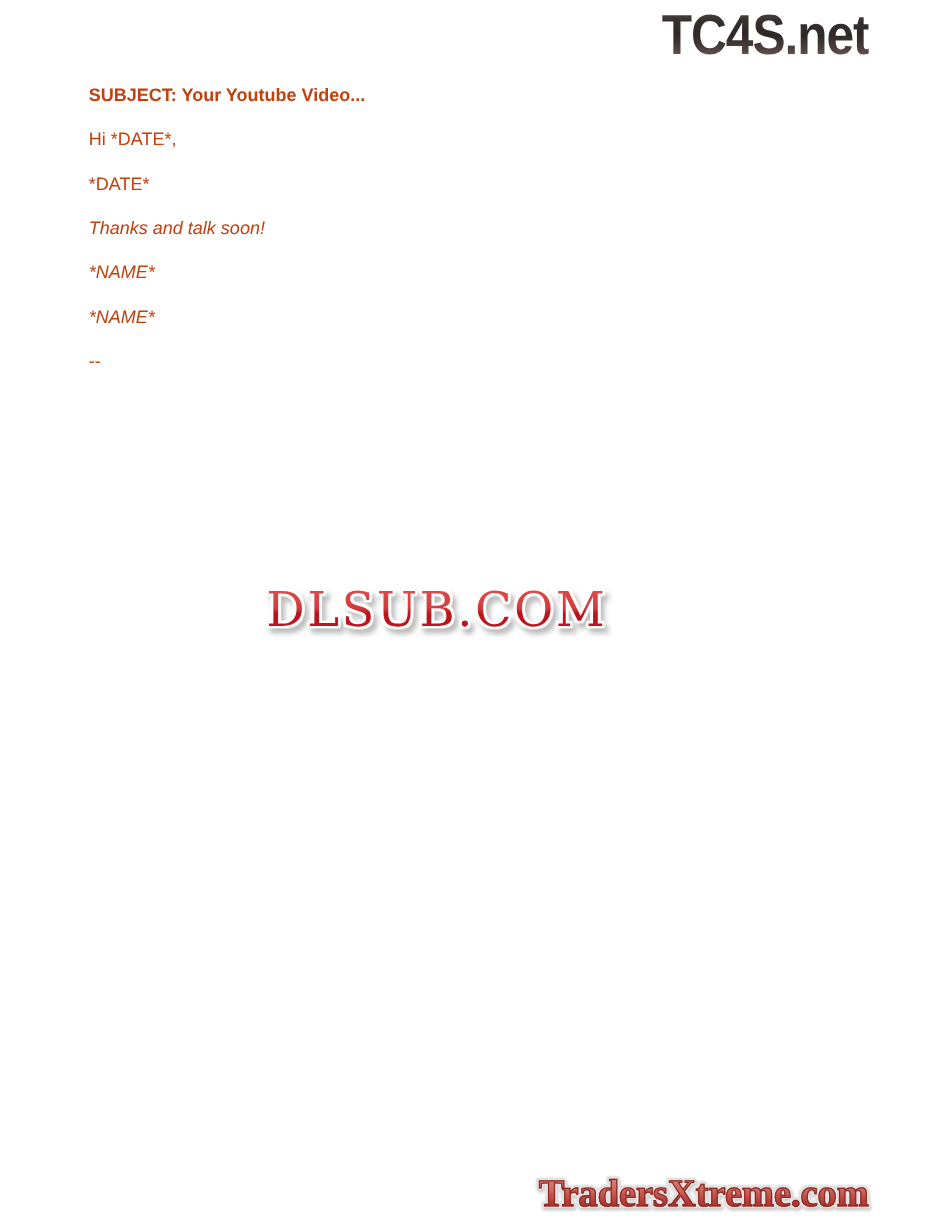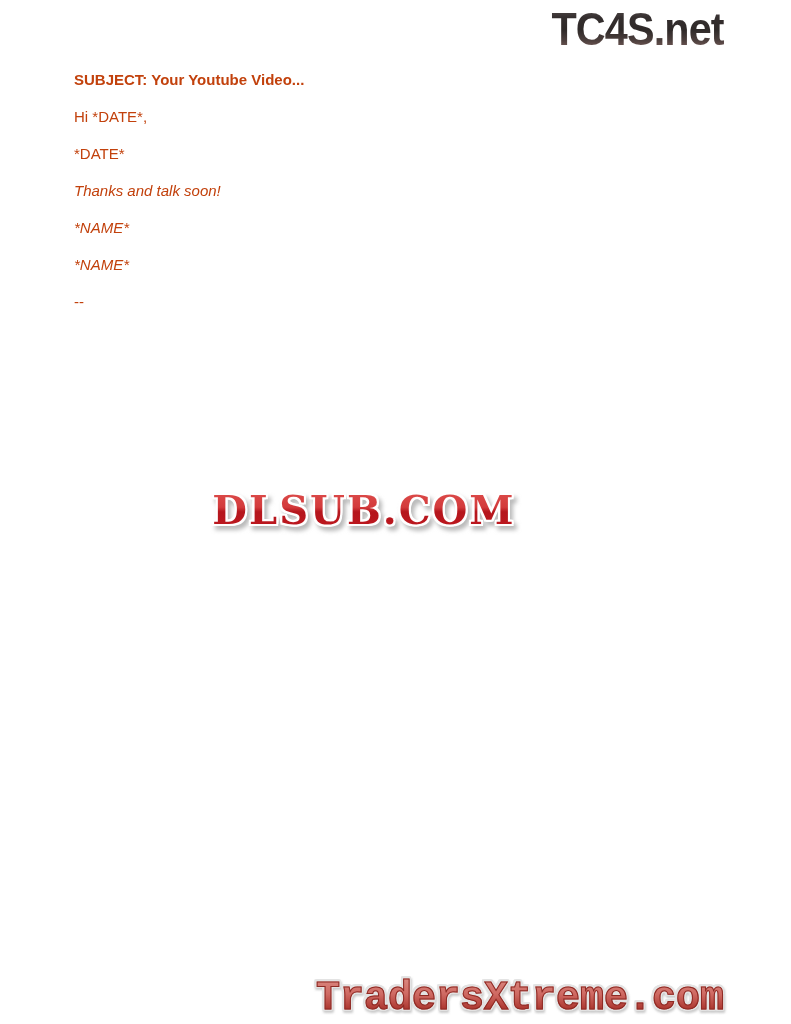--- a/index.html
+++ b/index.html
@@ -59,21 +59,21 @@
     font-style: italic;
   }
 
   
   .dlsub-logo {
     position: absolute;
     left: 50%;
     top: 486px;
     transform: translateX(-50%);
     font-family: "DejaVu Serif", serif;
-    font-weight: bold;
+    font-weight: normal;
     font-size: 40px;
     letter-spacing: 2px;
     white-space: nowrap;
     background: linear-gradient(to bottom,
       #e0514f 0%, #d33b3c 45%, #b5161d 55%, #c0181f 100%);
     -webkit-background-clip: text;
     background-clip: text;
     color: transparent;
     filter:
       drop-shadow(2px 0 0 #ffffff)
@@ -81,23 +81,23 @@
       drop-shadow(0 2px 0 #ffffff)
       drop-shadow(0 -2px 0 #ffffff)
       drop-shadow(3px 4px 2px rgba(130,130,130,0.55));
   }
 
   
   .traders-logo {
     position: absolute;
     right: 4px;
     top: 976px;
-    font-family: Liberation Mono, monospace;
+    font-family: Liberation Serif, serif;
     font-weight: bold;
-    font-size: 40px;
+    font-size: 32px;
     letter-spacing: 0px;
     white-space: nowrap;
     background: linear-gradient(to bottom,
       #dc8d85 0%, #cf6a63 40%, #b03c35 70%, #a8312c 100%);
     -webkit-background-clip: text;
     background-clip: text;
     color: transparent;
     -webkit-text-stroke: 1px #8e2a24;
     filter:
       drop-shadow(1.5px 0 0 #e3e3e3)

